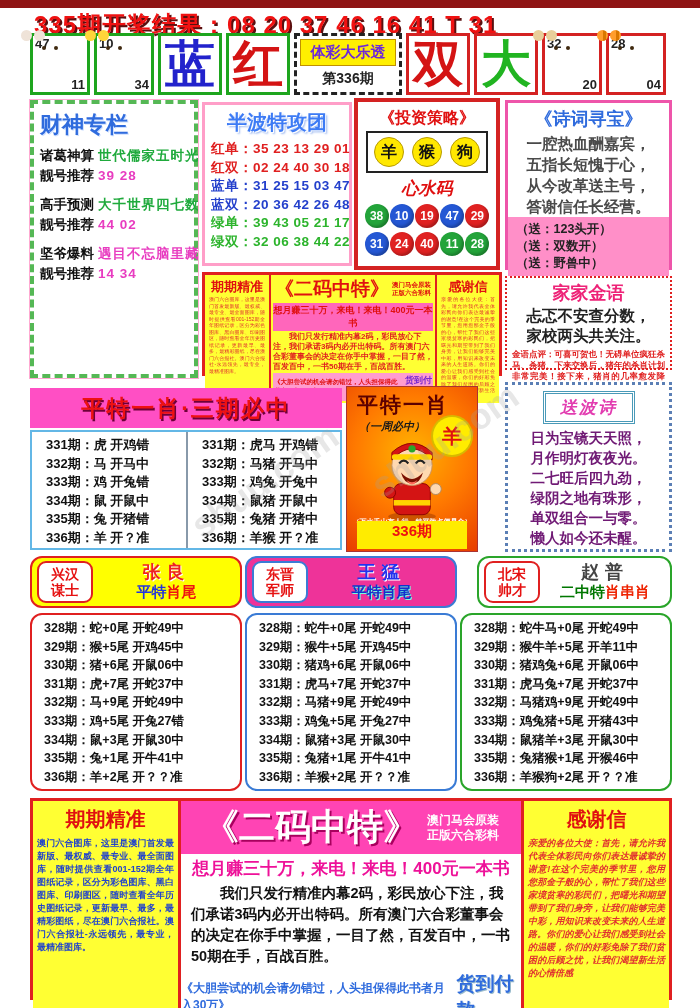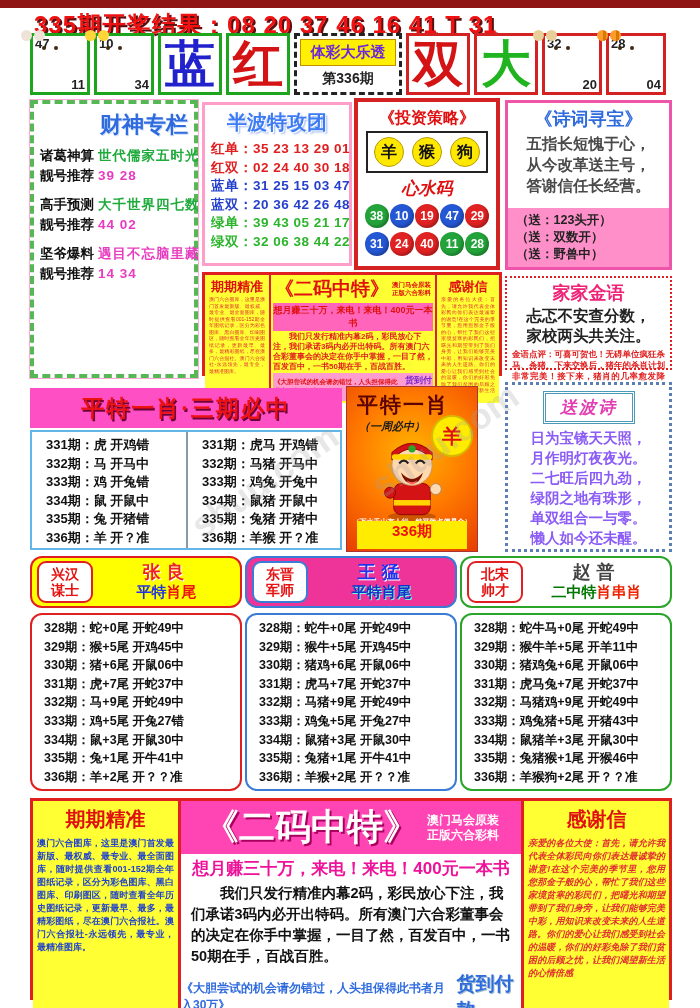--- a/index.html
+++ b/index.html
@@ -33,21 +33,21 @@
   .beast .face{position:absolute;left:9px;top:10px;width:4px;height:4px;border-radius:50%;
     background:#402a10;box-shadow:12px 0 0 #402a10;}
   .beast[data-animal="goat"]{background:#efe3d8;}
   .beast[data-animal="cat"]{background:#ffd53a;}
   .beast[data-animal="dog"]{background:#e8cf9a;}
   .beast[data-animal="tiger"]{background:repeating-linear-gradient(90deg,#ff9d2c 0 6px,#d97700 6px 9px);}
 
   
   .caishen{position:absolute;left:30px;top:100px;width:168px;height:278px;box-sizing:border-box;
     border:4px dashed #55b855;outline:1px solid #ffaad2;background:#fff;padding:4px 6px;}
-  .caishen-title{text-align:right;color:#2f6bdd;font-size:22px;font-weight:900;margin:2px 0 6px 0;
+  .caishen-title{text-align:left;color:#2f6bdd;font-size:22px;font-weight:900;margin:2px 0 6px 0;
     text-shadow:1px 1px 0 #cfe0ff;}
   .cs-group{margin-bottom:9px;}
   .cs-row{font-size:13.5px;line-height:20px;white-space:nowrap;}
   .cs-label{color:#111;font-weight:900;margin-right:4px;}
   .cs-val{font-weight:700;letter-spacing:1px;}
   .cs-val[data-color="green"]{color:#1faa3c;}
   .cs-val[data-color="magenta"]{color:#e83cc0;}
 
   
   .banbo{position:absolute;left:202px;top:102px;width:150px;height:164px;box-sizing:border-box;
@@ -137,30 +137,30 @@
     font-size:7px;font-weight:700;}
   .yx-issue{position:absolute;left:10px;right:10px;bottom:2px;height:28px;background:#ffec00;
     color:#ee1111;font-weight:900;font-size:15px;text-align:center;line-height:20px;}
 
   
   .songbo{position:absolute;left:505px;top:382px;width:167px;height:170px;box-sizing:border-box;
     border:3px dotted #5b7fb5;background:#fff;padding:4px 2px;}
   .songbo-tbox{display:block;width:86px;margin:2px auto 4px auto;border:3px double #4a9ab8;
     text-align:center;padding:2px 0;}
   .songbo-title{color:#e23cb0;font-weight:900;font-size:17px;font-style:italic;letter-spacing:2px;}
-  .songbo-poem{text-align:center;color:#8b5cf6;font-size:14.5px;font-weight:600;line-height:20px;}
+  .songbo-poem{text-align:center;color:#701a75;font-size:14.5px;font-weight:600;line-height:20px;}
 
   
   .tbl{position:absolute;top:556px;}
   .tbl1{left:30px;width:212px;} .tbl2{left:245px;width:212px;} .tbl3{left:460px;width:212px;}
   .tbl-head{height:52px;border-radius:12px;display:flex;align-items:center;gap:5px;
     padding:3px 5px;box-sizing:border-box;}
   .tbl1 .tbl-head{background:#ffff00;border:2px solid #e02020;}
   .tbl2 .tbl-head{background:#ee3399;border:2px solid #3a7bd5;}
-  .tbl3 .tbl-head{background:#ffffff;border:2px solid #2aa52a;}
+  .tbl3 .tbl-head{background:#ffffff;border:2px solid #2aa52a;margin-left:17px;}
   .tbl-badge{width:48px;background:#fff;border-radius:9px;text-align:center;
     color:#e61111;font-weight:900;font-size:14px;line-height:16px;padding:3px 2px;}
   .tbl1 .tbl-badge{border:2px solid #e02020;}
   .tbl2 .tbl-badge{border:2px solid #3a7bd5;}
   .tbl3 .tbl-badge{border:2px solid #e02020;}
   .tbl-head-right{flex:1;text-align:center;line-height:20px;}
   .tbl-name{font-size:18px;font-weight:900;letter-spacing:6px;}
   .tbl1 .tbl-name{color:#ee2222;text-shadow:1px 1px 0 #fff;}
   .tbl2 .tbl-name{color:#2233ee;text-shadow:1px 1px 0 #fff;}
   .tbl3 .tbl-name{color:#444;text-shadow:1px 1px 0 #fff;}
@@ -294,20 +294,21 @@
       <span class="ball" data-color="red">24</span>
       <span class="ball" data-color="red">40</span>
       <span class="ball" data-color="green">11</span>
       <span class="ball" data-color="green">28</span>
     </div>
   </div>
 
   <div class="shici">
     <div class="shici-title">《诗词寻宝》</div>
     <div class="shici-poem">
+      <div>一腔热血酬嘉宾，</div>
       <div>五指长短愧于心，</div>
       <div>从今改革送主号，</div>
       <div>答谢信任长经营。</div>
     </div>
     <div class="shici-gifts">
       <div>（送：123头开）</div>
       <div>（送：双数开）</div>
       <div>（送：野兽中）</div>
     </div>
   </div>

